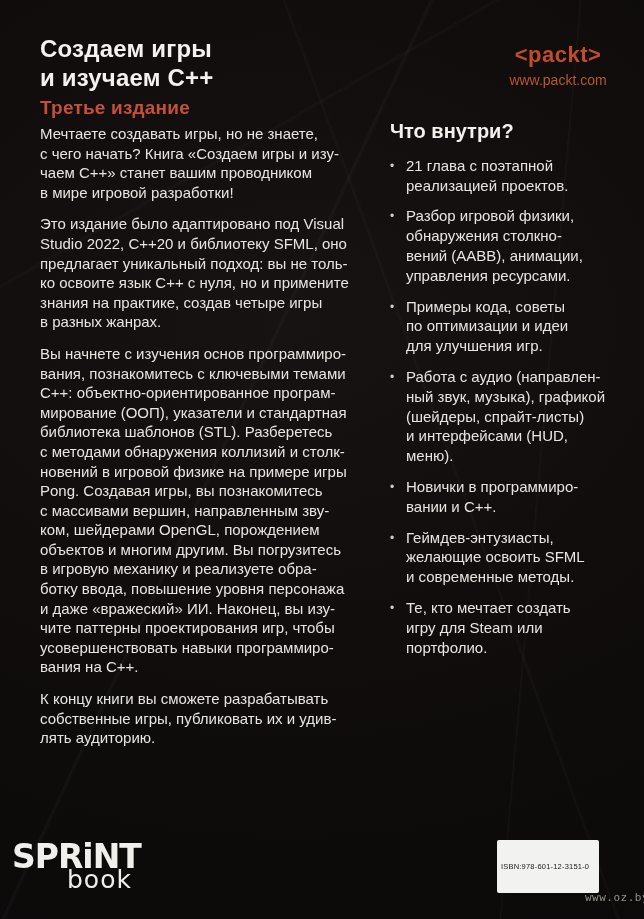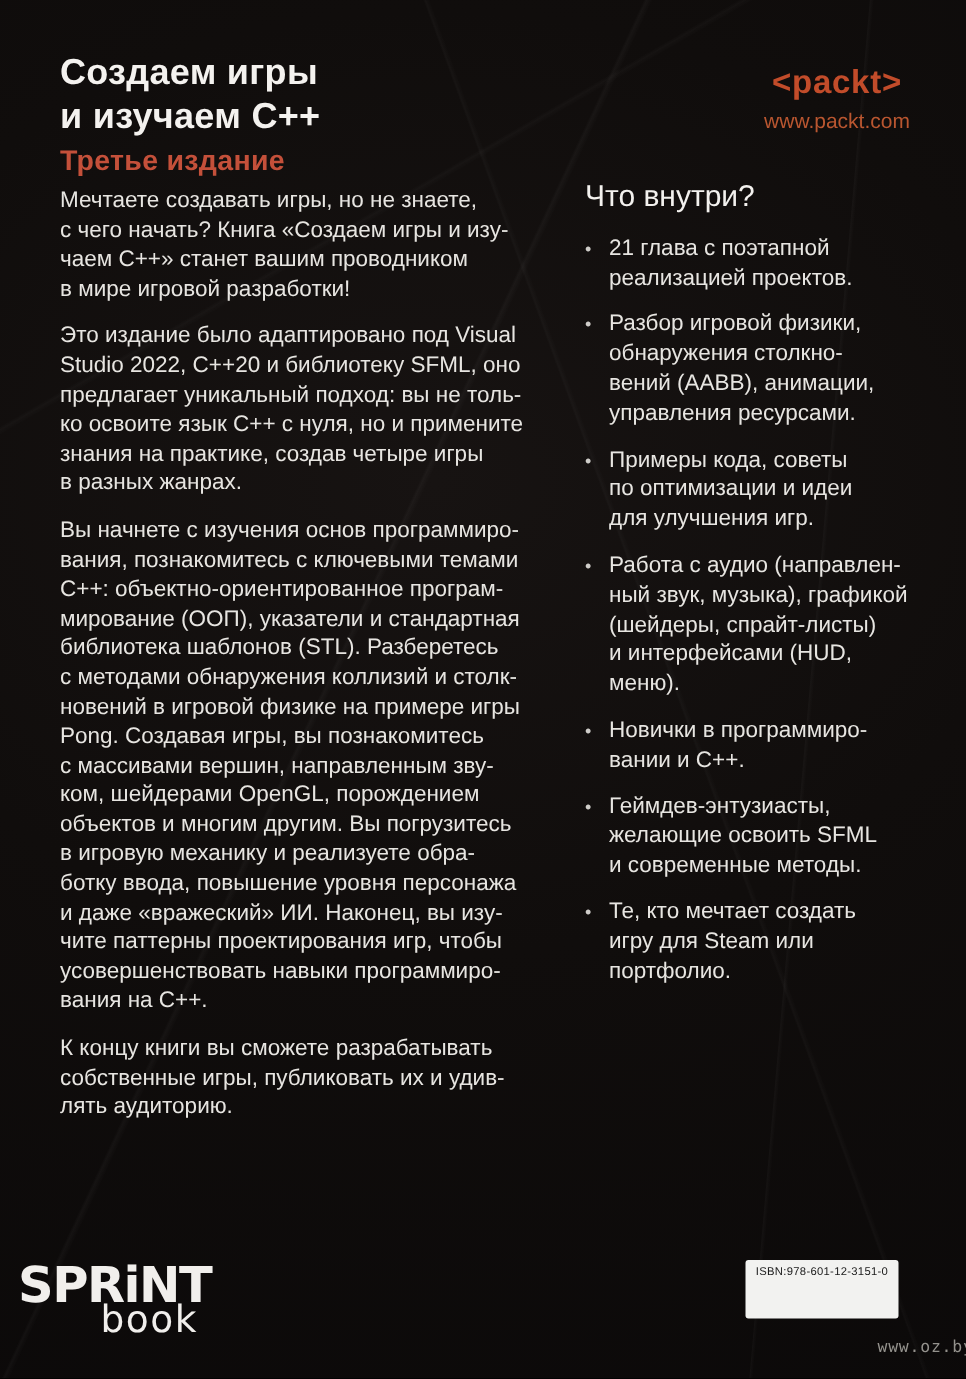--- a/index.html
+++ b/index.html
@@ -40,44 +40,44 @@
   .left-col{
     position:absolute;left:40px;top:124px;width:327px;
     font-size:15px;line-height:19.6px;
   }
   .left-col p{margin:0 0 12px 0;white-space:pre-line;color:#e7e5e1;}
   .right-col{
     position:absolute;left:390px;top:122px;width:228px;
     font-size:15px;line-height:19.8px;
   }
   .section-heading{
-    font-size:20px;font-weight:normal;color:#f3f1ee;margin:0 0 14px 0;
+    font-size:20px;font-weight:bold;color:#f3f1ee;margin:0 0 14px 0;
   }
   .heading-2{margin-top:24px;}
   .bullet-item{display:flex;margin:0 0 11px 0;}
   .bullet-item .marker{
     width:16px;flex:0 0 16px;color:#cfcdc9;font-size:12px;line-height:20px;
   }
   .bullet-item .btext{margin:0;white-space:pre-line;color:#e7e5e1;flex:1;}
   .sprint{
     position:absolute;left:12px;top:841px;color:#f1efec;
   }
   .sprint .word{
     font-family:"DejaVu Sans","Liberation Sans",sans-serif;
     font-size:33px;font-weight:900;letter-spacing:-1px;line-height:32px;
   }
   .sprint .sub{
     font-family:"DejaVu Sans","Liberation Sans",sans-serif;
     font-size:25px;font-weight:400;letter-spacing:1px;line-height:22px;
     margin-left:55px;margin-top:-4px;
   }
   .barcode{
-    position:absolute;left:497px;top:840px;width:102px;height:39px;
+    position:absolute;left:497px;top:840px;width:102px;height:53px;
     background:#f2f2f0;border-radius:2px;
-    display:flex;flex-direction:column;align-items:center;
+    display:flex;flex-direction:row;align-items:center;
     padding:3px 4px;box-sizing:border-box;gap:32px;
   }
   .barcode .isbn{
     font-size:7.5px;color:#1a1a1a;letter-spacing:.2px;line-height:9px;white-space:nowrap;
   }
   .barcode .bars{
     width:88px;height:21px;margin-top:1px;
     background:repeating-linear-gradient(90deg,
       #141414 0 1.6px, #f2f2f0 1.6px 2.8px,
       #141414 2.8px 3.6px, #f2f2f0 3.6px 6px,

